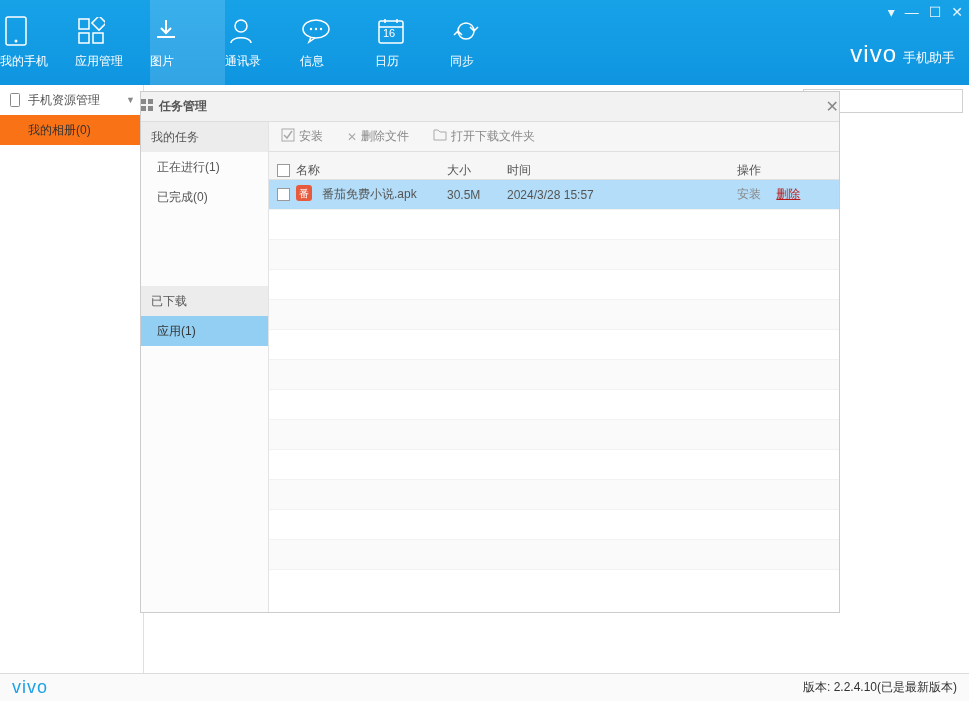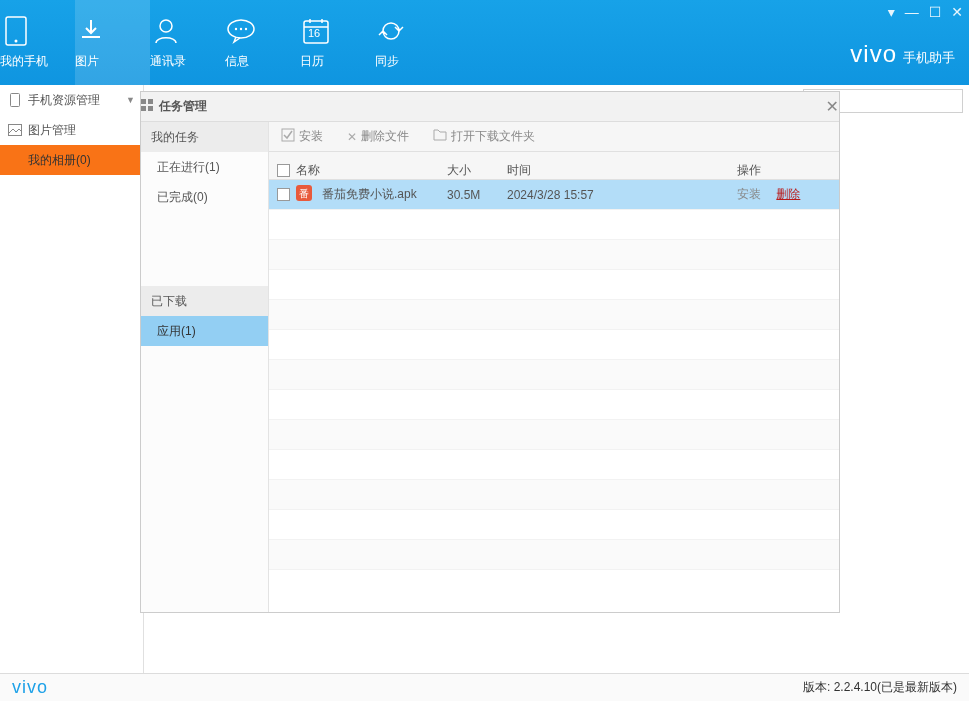--- a/index.html
+++ b/index.html
@@ -128,20 +128,31 @@
   </div>
 
   <div class="nav-item">
     <span class="icon">
       <svg width="22" height="30" viewBox="0 0 22 30">
           <rect x="1" y="1" width="20" height="28" rx="2" fill="none" stroke="#fff" stroke-width="1.5"></rect>
           <circle cx="11" cy="25" r="1.5" fill="#fff"></circle>
         </svg>
     </span>
     <span class="label">我的手机</span>
+  </div>
+  <div class="nav-item">
+    <span class="icon">
+      <svg width="28" height="28" viewBox="0 0 28 28">
+          <rect x="2" y="2" width="10" height="10" fill="none" stroke="#fff" stroke-width="1.5"></rect>
+          <rect x="2" y="16" width="10" height="10" fill="none" stroke="#fff" stroke-width="1.5"></rect>
+          <rect x="16" y="16" width="10" height="10" fill="none" stroke="#fff" stroke-width="1.5"></rect>
+          <rect x="17" y="1" width="10" height="10" transform="rotate(45 22 6)" fill="none" stroke="#fff" stroke-width="1.5"></rect>
+        </svg>
+    </span>
+    <span class="label">应用管理</span>
   </div>
   <div class="nav-item active">
     <span class="icon">
       <svg width="28" height="28" viewBox="0 0 28 28">
           <path d="M14 3 L14 16 M9 11 L14 16 L19 11" fill="none" stroke="#fff" stroke-width="2"></path>
           <path d="M5 20 L23 20" stroke="#fff" stroke-width="2"></path>
         </svg>
     </span>
     <span class="label">图片</span>
   </div>
@@ -191,29 +202,20 @@
 <div class="main-area">
   <div class="left-panel">
     <div class="menu-row">
       <span class="icon-small">
         <svg width="10" height="14" viewBox="0 0 10 14">
             <rect x="0.5" y="0.5" width="9" height="13" rx="1" fill="none" stroke="#888"></rect>
           </svg>
       </span>
       <span>手机资源管理</span>
       <span style="margin-left:auto;font-size:9px;color:#888;">▼</span>
-    </div>
-    <div class="menu-row">
-      <span class="icon-small">
-        <svg width="14" height="12" viewBox="0 0 14 12">
-            <rect x="0.5" y="0.5" width="13" height="11" fill="none" stroke="#888"></rect>
-            <path d="M1 9 L5 5 L8 8 L11 5 L13 7" fill="none" stroke="#888"></path>
-          </svg>
-      </span>
-      <span>图片管理</span>
     </div>
     <div class="menu-row selected" style="padding-left:28px;">
       <span>我的相册(0)</span>
     </div>
   </div>
 
   <div class="content-area">
     <input class="search-box" placeholder="图片" style="">
   </div>
 

